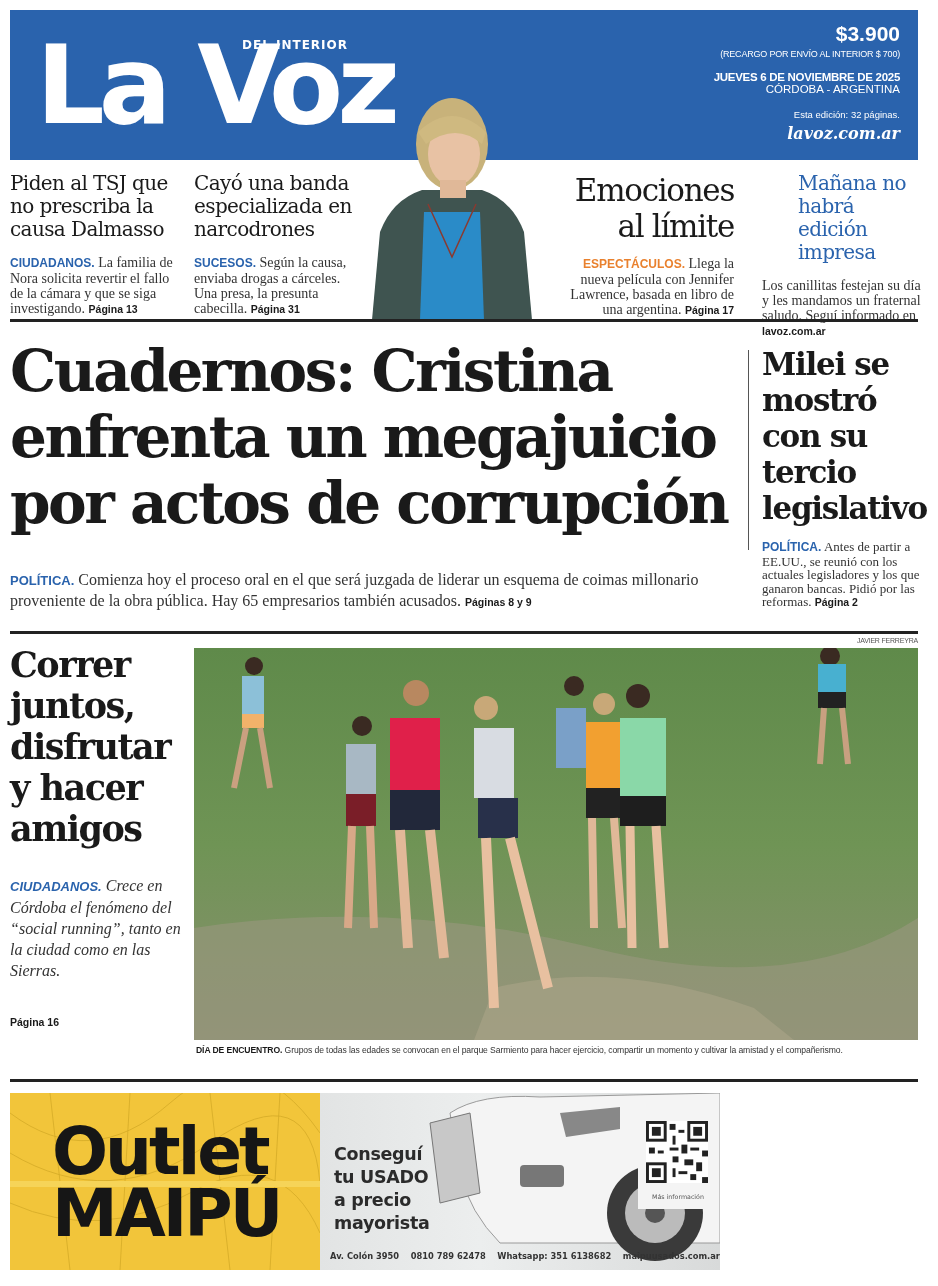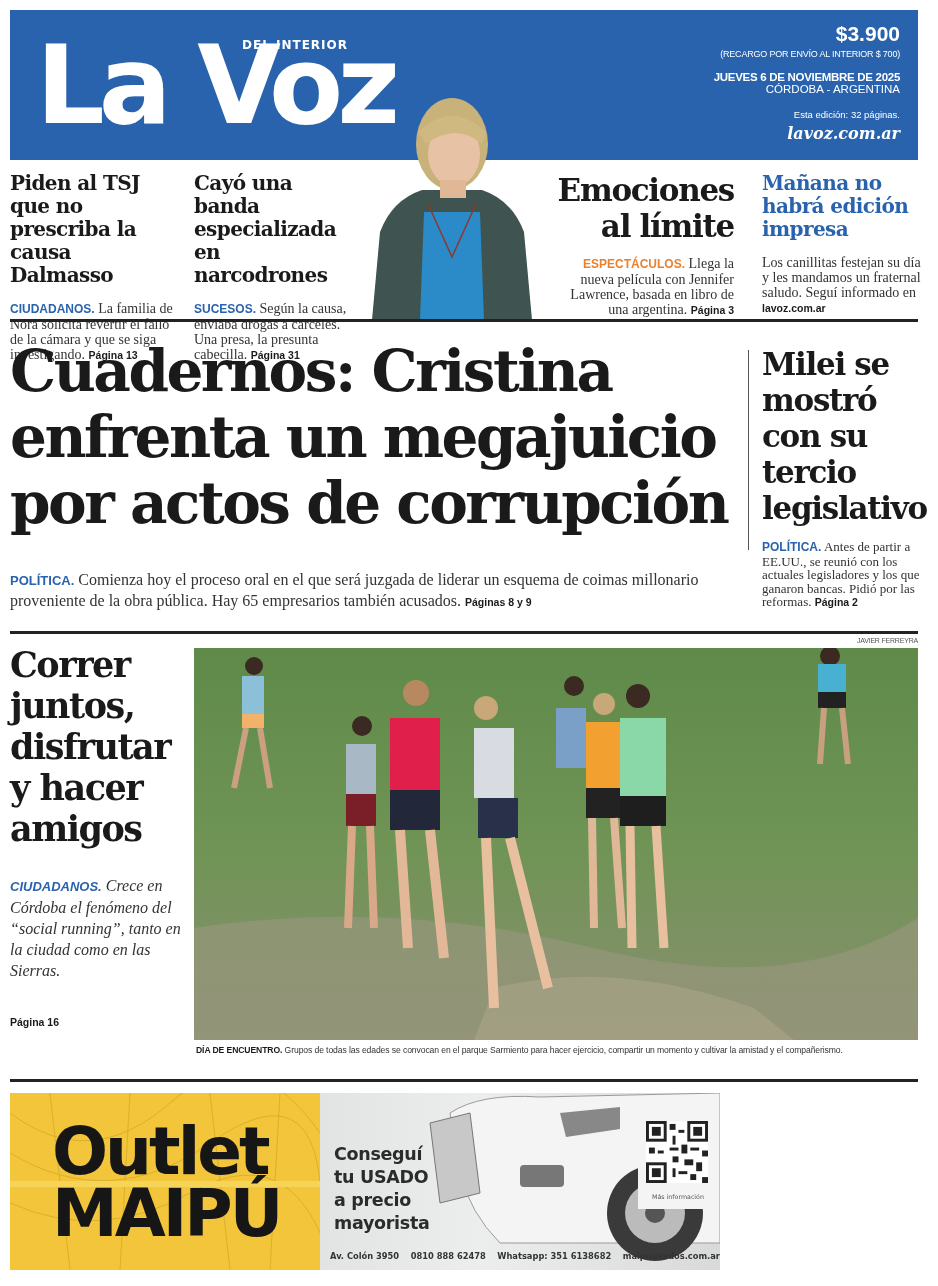--- a/index.html
+++ b/index.html
@@ -17,26 +17,26 @@
   .city { font-size: 11.5px; }
   .edition { font-size: 9.5px; margin-top: 14px; }
   .site { font-family: "DejaVu Serif", serif; font-style: italic; font-weight: 700; font-size: 16px; margin-top: 4px; }
 
   
   .photo-actress { position: absolute; left: 372px; top: 92px; width: 160px; height: 228px; }
   .top-rule { position: absolute; left: 10px; top: 319px; width: 908px; height: 3px; background: #222; }
 
   
   .teaser { position: absolute; top: 172px; }
-  .teaser h2 { font-family: "DejaVu Serif", serif; font-weight: 700; font-size: 20px; line-height: 23px; letter-spacing: -0.6px; color: #1a1a1a; }
+  .teaser h2 { font-family: "DejaVu Serif", serif; font-weight: 400; font-size: 20px; line-height: 23px; letter-spacing: -0.6px; color: #1a1a1a; }
   .teaser p { font-family: "Liberation Serif", serif; font-size: 14px; line-height: 15px; margin-top: 14px; color: #333; }
   .sect { font-family: "Liberation Sans", sans-serif; font-weight: 700; font-size: 12px; color: #2a63ad; }
   .sect.orange { color: #e9812e; margin-left: 8px; }
   .pg { font-family: "Liberation Sans", sans-serif; font-weight: 700; font-size: 10.5px; color: #1a1a1a; }
-  .blue-h { color: #2a63ad !important; }
+  .blue-h { color: #2a63ad !important; margin-left: 36px; }
 
   
   .main-head { position: absolute; left: 10px; top: 338px; width: 720px; font-family: "DejaVu Serif", serif; font-weight: 700; font-size: 58px; line-height: 66px; letter-spacing: -2.5px; color: #1a1a1a; }
   .main-lead { position: absolute; left: 10px; top: 570px; width: 720px; font-family: "Liberation Serif", serif; font-size: 16px; line-height: 20px; color: #333; }
   .main-lead .sect { font-size: 13px; }
   .vrule { position: absolute; left: 748px; top: 350px; width: 1px; height: 200px; background: #555; }
   .side-head { position: absolute; left: 762px; top: 346px; width: 170px; font-family: "DejaVu Serif", serif; font-weight: 700; font-size: 31px; line-height: 36px; letter-spacing: -1.3px; color: #1a1a1a; }
   .side-lead { position: absolute; left: 762px; top: 540px; width: 160px; font-family: "Liberation Serif", serif; font-size: 13px; line-height: 13.5px; color: #333; }
 
   .mid-rule { position: absolute; left: 10px; top: 631px; width: 908px; height: 3px; background: #222; }
@@ -96,21 +96,21 @@
   <p><span class="sect">CIUDADANOS.</span><span> La familia de Nora solicita revertir el fallo de la cámara y que se siga investigando. </span><span class="pg">Página 13</span></p>
 </div>
 
 <div class="teaser" style="left:194px; width:165px;">
   <h2>Cayó una banda especializada en narcodrones</h2>
   <p><span class="sect">SUCESOS.</span><span> Según la causa, enviaba drogas a cárceles. Una presa, la presunta cabecilla. </span><span class="pg">Página 31</span></p>
 </div>
 
 <div class="teaser" style="left:548px; width:186px; text-align:right;">
   <h2 style="font-size:31px; line-height:36px; letter-spacing:-1.3px;">Emociones al límite</h2>
-  <p style="margin-top:12px;"><span class="sect orange">ESPECTÁCULOS.</span><span> Llega la nueva película con Jennifer Lawrence, basada en libro de una argentina. </span><span class="pg">Página 3</span></p>
+  <p style="margin-top:12px;"><span class="sect orange">ESPECTÁCULOS.</span><span> Llega la nueva película con Jennifer Lawrence, basada en libro de una argentina. </span><span class="pg">Página 17</span></p>
 </div>
 
 <div class="teaser" style="left:762px; width:160px;">
   <h2 class="blue-h">Mañana no habrá edición impresa</h2>
   <p><span>Los canillitas festejan su día y les mandamos un fraternal saludo. Seguí informado en </span><span class="pg">lavoz.com.ar</span></p>
 </div>
 
 <div class="top-rule"></div>
 
 <h1 class="main-head">Cuadernos: Cristina enfrenta un megajuicio por actos de corrupción</h1>
@@ -204,21 +204,21 @@
       <rect x="200" y="72" width="44" height="22" rx="4" fill="#777"></rect>
     </svg>
     <div class="tag">
       <div>Conseguí</div>
       <div>tu USADO</div>
       <div>a precio</div>
       <div>mayorista</div>
     </div>
     <div class="foot">
       <span>Av. Colón 3950</span>
-      <span>0810 888 62478</span>
+      <span>0810 789 62478</span>
       <span>Whatsapp: 351 6138682</span>
       <span>maipuusados.com.ar</span>
     </div>
   </div>
   <div class="qr">
     <svg class="qr-code" viewBox="0 0 21 21">
       <rect width="21" height="21" fill="#fff"></rect>
       <g fill="#222">
         <rect x="0" y="0" width="7" height="7"></rect>
           <rect x="1" y="1" width="5" height="5" fill="#fff"></rect>

